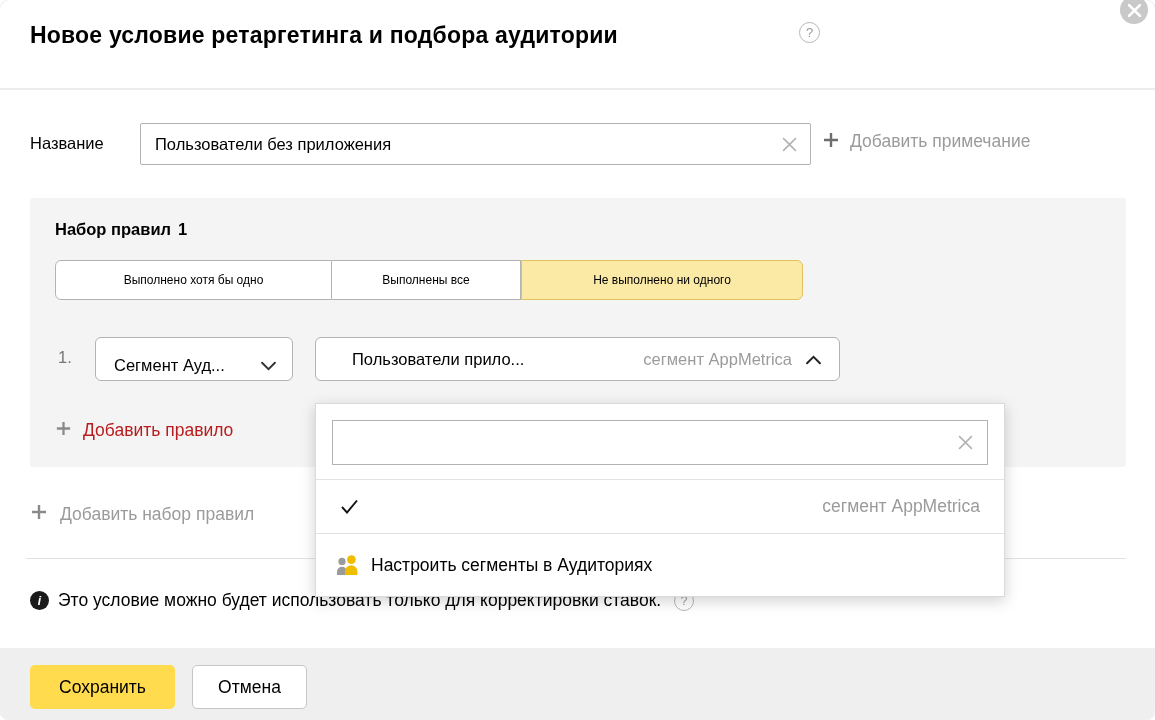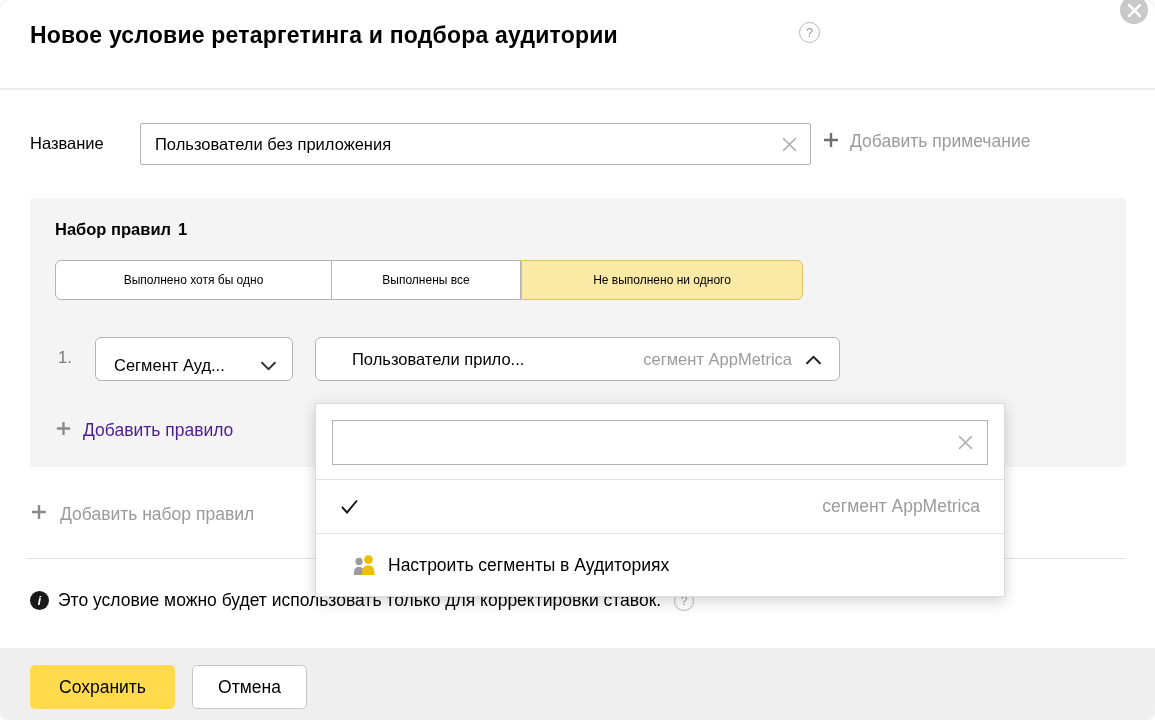--- a/index.html
+++ b/index.html
@@ -42,21 +42,21 @@
   .seg-btn:nth-child(3){ width:282px; border-radius:0 6px 6px 0; }
   .seg-btn.selected { background:#fbe9a6; border:1px solid #e2c15f; }
   .rule-index { position:absolute; left:28px; top:150px; font-size:16.5px; color:#777; }
   .dd { position:absolute; background:#fff; border:1px solid #b3b3b3; border-radius:6px;
         height:44px; display:flex; align-items:center; cursor:pointer; font-size:16.5px; }
   .dd-type { left:65px; top:139px; width:198px; padding:12px 16px 0 18px; justify-content:space-between; }
   .dd-value { left:285px; top:139px; width:525px; padding:0 18px 0 36px; }
   .dd-value .main { flex:0 0 auto; }
   .dd-value .hint { margin-left:auto; color:#9b9b9b; padding-right:14px; }
   .add-rule { position:absolute; left:25px; top:222px; display:flex; align-items:center; gap:11px; cursor:pointer; }
-  .add-rule .lbl { color:#4c1d95; font-size:17.5px; }
+  .add-rule .lbl { color:#b91c1c; font-size:17.5px; }
 
   
   .add-rule-set { position:absolute; left:30px; top:503px; display:flex; align-items:center; gap:12px; cursor:pointer; }
   .add-rule-set .lbl { color:#9b9b9b; font-size:17.5px; }
 
   .bottom-divider { position:absolute; left:26px; top:558px; width:1100px; height:1px; background:#e3e3e3; }
 
   
   .info-row { position:absolute; left:30px; top:590px; display:flex; align-items:center; gap:9px; }
   .info-icon { width:19px; height:19px; background:#1a1a1a; color:#fff; border-radius:50%;
@@ -74,21 +74,21 @@
   .popup-search-clear { position:absolute; left:636px; top:25px; width:26px; height:26px; border:none;
                         background:transparent; cursor:pointer; display:flex; align-items:center; justify-content:center; }
   .popup-div1 { position:absolute; left:0; top:75px; width:100%; height:1px; background:#e2e2e2; }
   .popup-item1 { position:absolute; left:0; top:76px; width:100%; height:53px; display:flex;
                  align-items:center; padding:0 24px; cursor:pointer; }
   .popup-item1 .check { width:20px; margin-right:12px; display:flex; }
   .popup-item1 .lbl { font-size:17.5px; }
   .popup-item1 .hint { margin-left:auto; color:#9b9b9b; font-size:17.5px; }
   .popup-div2 { position:absolute; left:0; top:129px; width:100%; height:1px; background:#e2e2e2; }
   .popup-item2 { position:absolute; left:0; top:130px; width:100%; height:63px; display:flex;
-                 align-items:center; padding:0 24px 0 36px; cursor:pointer; }
+                 align-items:center; padding:0 24px 0 19px; cursor:pointer; }
   .popup-item2 .ppl { margin-right:11px; display:flex; }
   .popup-item2 .lbl { font-size:17.5px; }
 
   
   .footer { position:absolute; left:0; top:648px; width:1155px; height:72px; background:#efefef; }
   .btn-save { position:absolute; left:30px; top:17px; width:145px; height:44px; background:#ffdb4d;
               border:none; border-radius:5px; font-size:17.5px; font-family:"Liberation Sans",sans-serif; cursor:pointer; }
   .btn-cancel { position:absolute; left:192px; top:17px; width:115px; height:44px; background:#fff;
                 border:1px solid #c6c6c6; border-radius:5px; font-size:17.5px;
                 font-family:"Liberation Sans",sans-serif; cursor:pointer; }

